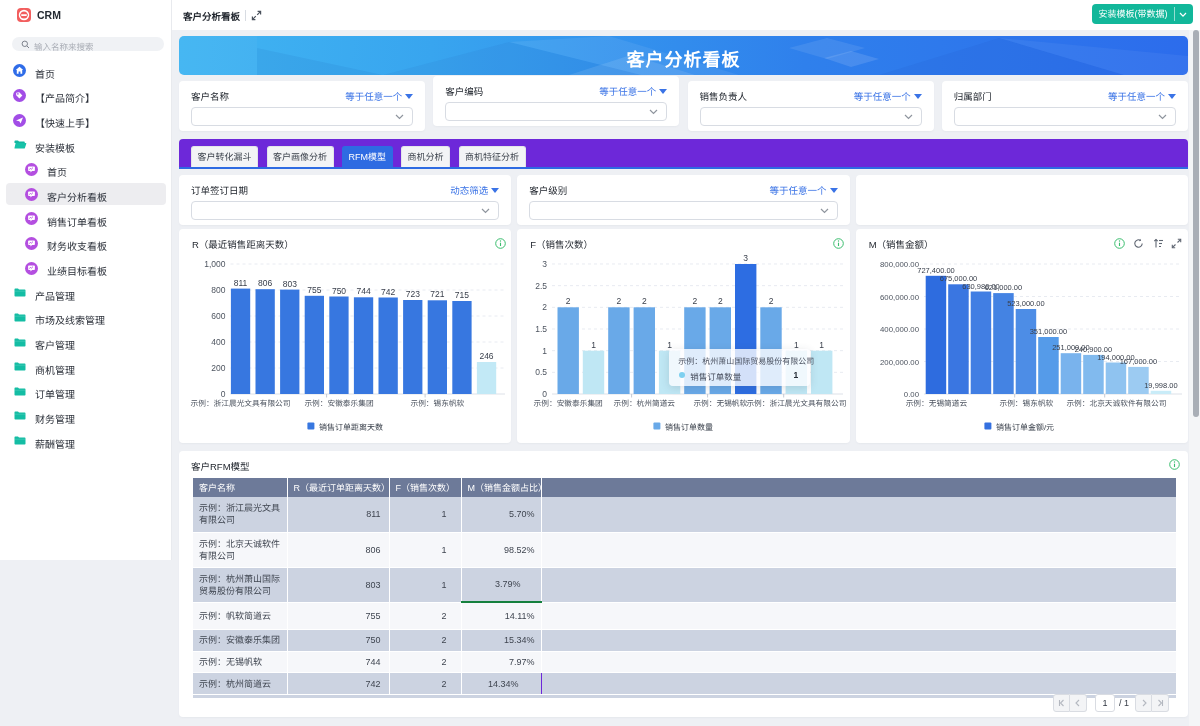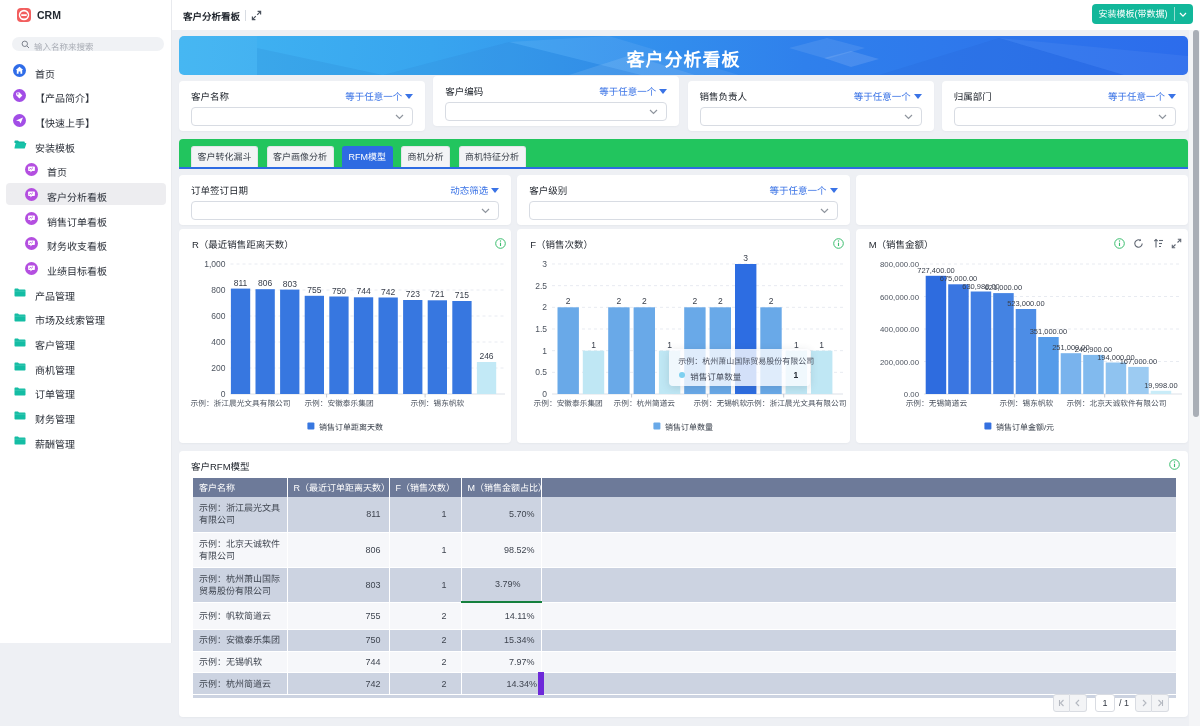--- a/index.html
+++ b/index.html
@@ -8,21 +8,21 @@
 .card{position:absolute;background:#fff;border-radius:4px;box-shadow:0 1px 2px rgba(110,120,140,0.06);}
 .flabel{position:absolute;left:12px;top:8px;font-size:9.5px;color:#21262e;}
 .fop{position:absolute;right:12px;top:8px;font-size:9.5px;color:#3a73e6;}
 .fop .tri{display:inline-block;margin-left:3px;vertical-align:1px;width:0;height:0;border-left:4px solid transparent;border-right:4px solid transparent;border-top:5px solid #3a73e6;}
 .finput{position:absolute;left:12px;right:12px;top:26px;height:19px;background:#fff;border:1px solid #d8dce3;border-radius:4px;}
 .finput svg{position:absolute;right:8px;top:6px;}
 .ttl{position:absolute;left:13px;top:8px;font-size:9.5px;color:#262b33;}
 svg{display:block;}
 </style></head><body>
 
-<div class="abs" style="left:0;top:0;width:172px;height:643px;background:#fff;border-right:1px solid #e8eaee;z-index:5;">
+<div class="abs" style="left:0;top:0;width:172px;height:560px;background:#fff;border-right:1px solid #e8eaee;z-index:5;">
 <div class="abs" style="left:17px;top:8px;width:14px;height:14px;background:#f25e5e;border-radius:4px;">
 <svg width="14" height="14" viewBox="0 0 14 14">
         <circle cx="7" cy="7" r="4.4" fill="none" stroke="#fff" stroke-width="1.6"></circle>
         <rect x="3.4" y="6" width="7.2" height="2" fill="#f25e5e"></rect>
         <rect x="4" y="6.2" width="6" height="1.7" rx="0.8" fill="#fff"></rect>
       </svg>
     </div>
 <div class="abs" style="left:37px;top:9px;font-size:10.5px;font-weight:bold;color:#252b33;">CRM</div>
 <div class="abs" style="left:12px;top:37px;width:152px;height:14px;background:#f0f2f5;border-radius:7px;">
 <svg class="abs" style="left:9px;top:3px;" width="9" height="9" viewBox="0 0 9 9">
@@ -217,21 +217,21 @@
   </div>
 <div class="card" style="left:941.8px;top:81px;width:246.2px;height:50px;">
 <div class="flabel">归属部门</div>
     <div class="fop">等于任意一个<span class="tri"></span></div>
 <div class="finput">
       <svg width="9" height="6" viewBox="0 0 9 6" fill="none" stroke="#8f959e" stroke-width="1.2">
         <path d="M1 1 L4.5 4.5 L8 1"></path>
       </svg>
     </div>
   </div>
-<div class="abs" style="left:179px;top:138.5px;width:1009px;height:30.5px;background:#22c55e;border-radius:4px 4px 0 0;">
+<div class="abs" style="left:179px;top:138.5px;width:1009px;height:30.5px;background:#6d28d9;border-radius:4px 4px 0 0;">
 <div class="abs" style="left:12px;top:7.5px;height:21px;display:flex;gap:8.5px;">
 <div style="height:21px;line-height:20px;padding:0 5.5px;font-size:9px;background:#f3f4f6;color:#3c424c;border-radius:3px 3px 0 0;border:1px solid #e3e5e9;border-bottom:none;">客户转化漏斗</div>
 <div style="height:21px;line-height:20px;padding:0 5.5px;font-size:9px;background:#f3f4f6;color:#3c424c;border-radius:3px 3px 0 0;border:1px solid #e3e5e9;border-bottom:none;">客户画像分析</div>
 <div style="height:21px;line-height:21px;padding:0 5.5px;font-size:9px;background:#2e6be2;color:#fff;border-radius:3px 3px 0 0;border:1px solid #2e6be2;border-bottom:none;">RFM模型</div>
 <div style="height:21px;line-height:20px;padding:0 5.5px;font-size:9px;background:#f3f4f6;color:#3c424c;border-radius:3px 3px 0 0;border:1px solid #e3e5e9;border-bottom:none;text-align:right;">商机分析</div>
 <div style="height:21px;line-height:20px;padding:0 5.5px;font-size:9px;background:#f3f4f6;color:#3c424c;border-radius:3px 3px 0 0;border:1px solid #e3e5e9;border-bottom:none;">商机特征分析</div>
 </div>
 <div class="abs" style="left:0;top:28.5px;width:1009px;height:2px;background:#2e6be2;"></div>
 </div>
 <div class="card" style="left:179.0px;top:175px;width:332.3px;height:50px;">
@@ -494,21 +494,21 @@
             <td style="padding:2px 6px;color:#3f4550;border-right:1px solid #fff;border-bottom:1px solid #fff;vertical-align:middle;line-height:12px;">示例：无锡帆软</td>
             <td style="padding:2px 8px 2px 6px;color:#3f4550;text-align:right;border-right:1px solid #fff;border-bottom:1px solid #fff;vertical-align:middle;">744</td>
             <td style="padding:2px 14px 2px 6px;color:#3f4550;text-align:right;border-right:1px solid #fff;border-bottom:1px solid #fff;vertical-align:middle;">2</td>
             <td style="padding:2px 6px;color:#3f4550;text-align:right;border-right:1px solid #fff;border-bottom:1px solid #fff;vertical-align:middle;">7.97%</td>
             <td style="border-bottom:1px solid #fff;"></td>
           </tr>
           <tr style="height:21.7px;background:#ccd3e1;">
             <td style="padding:2px 6px;color:#3f4550;border-right:1px solid #fff;border-bottom:1px solid #fff;vertical-align:middle;line-height:12px;">示例：杭州简道云</td>
             <td style="padding:2px 8px 2px 6px;color:#3f4550;text-align:right;border-right:1px solid #fff;border-bottom:1px solid #fff;vertical-align:middle;">742</td>
             <td style="padding:2px 14px 2px 6px;color:#3f4550;text-align:right;border-right:1px solid #fff;border-bottom:1px solid #fff;vertical-align:middle;">2</td>
-            <td style="padding:2px 1px;color:#3f4550;text-align:right;border-right:6px solid #6d28d9;border-bottom:1px solid #fff;vertical-align:middle;">14.34%</td>
+            <td style="padding:2px 22px;color:#3f4550;text-align:right;border-right:1px solid #6d28d9;border-bottom:1px solid #fff;vertical-align:middle;">14.34%</td>
             <td style="border-bottom:1px solid #fff;"></td>
           </tr>
           <tr style="height:3px;background:#ccd3e1;">
             <td colspan="5"></td>
           </tr>
         </tbody>
       </table>
     </div>
 <div class="abs" style="left:874px;top:243px;display:flex;align-items:center;height:18px;">
       <div style="width:17px;height:18px;background:#f3f4f6;border:1px solid #d9dce2;border-radius:3px 0 0 3px;display:flex;align-items:center;justify-content:center;color:#b4b8c0;font-size:7.5px;">

